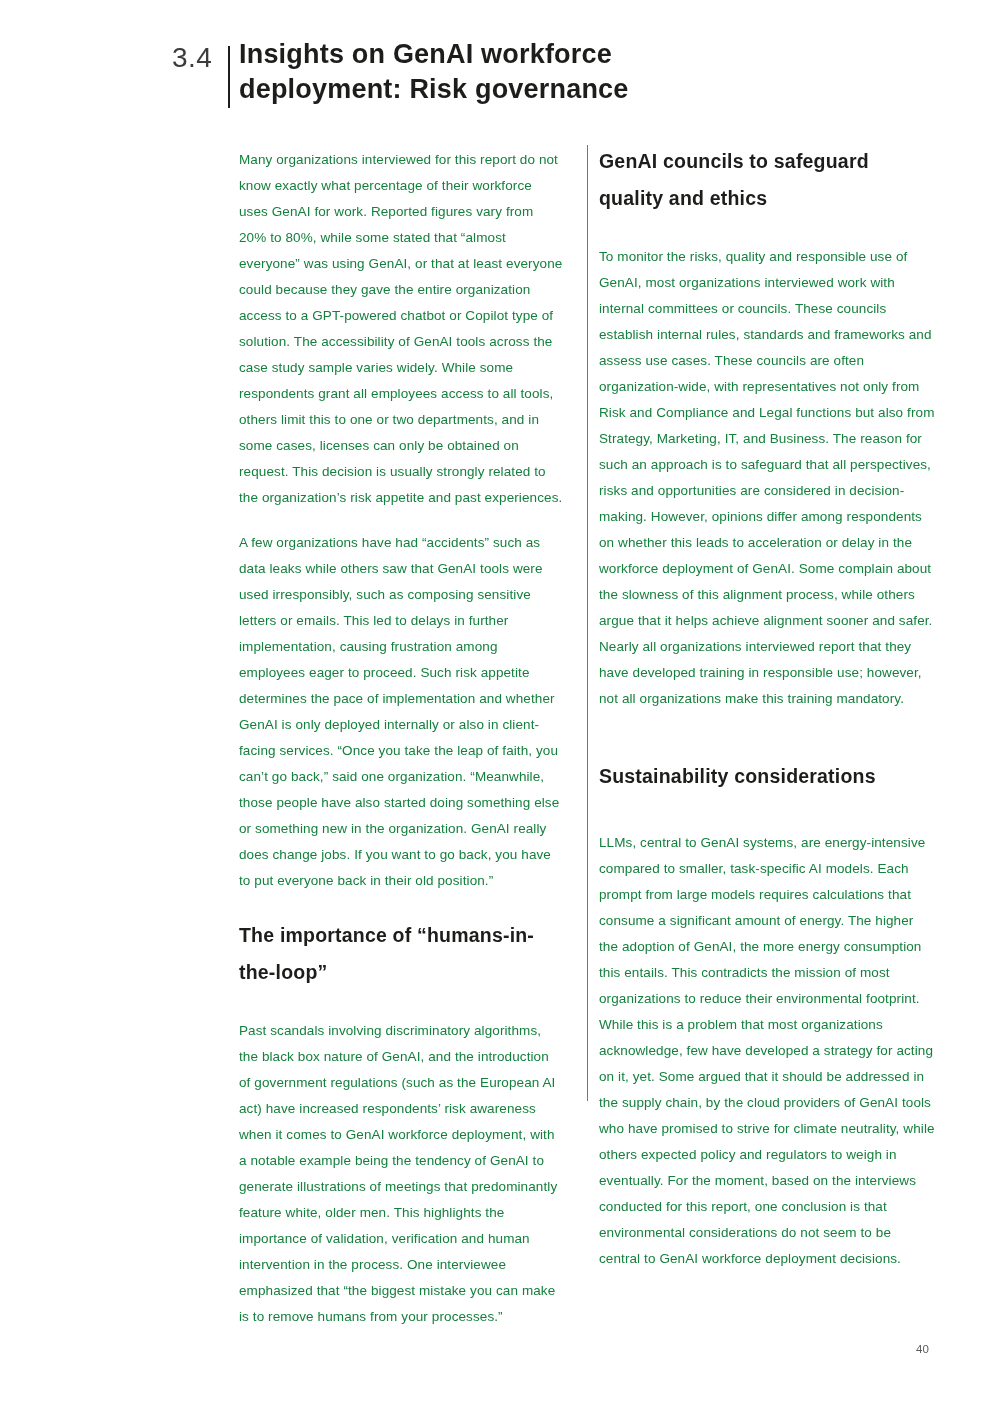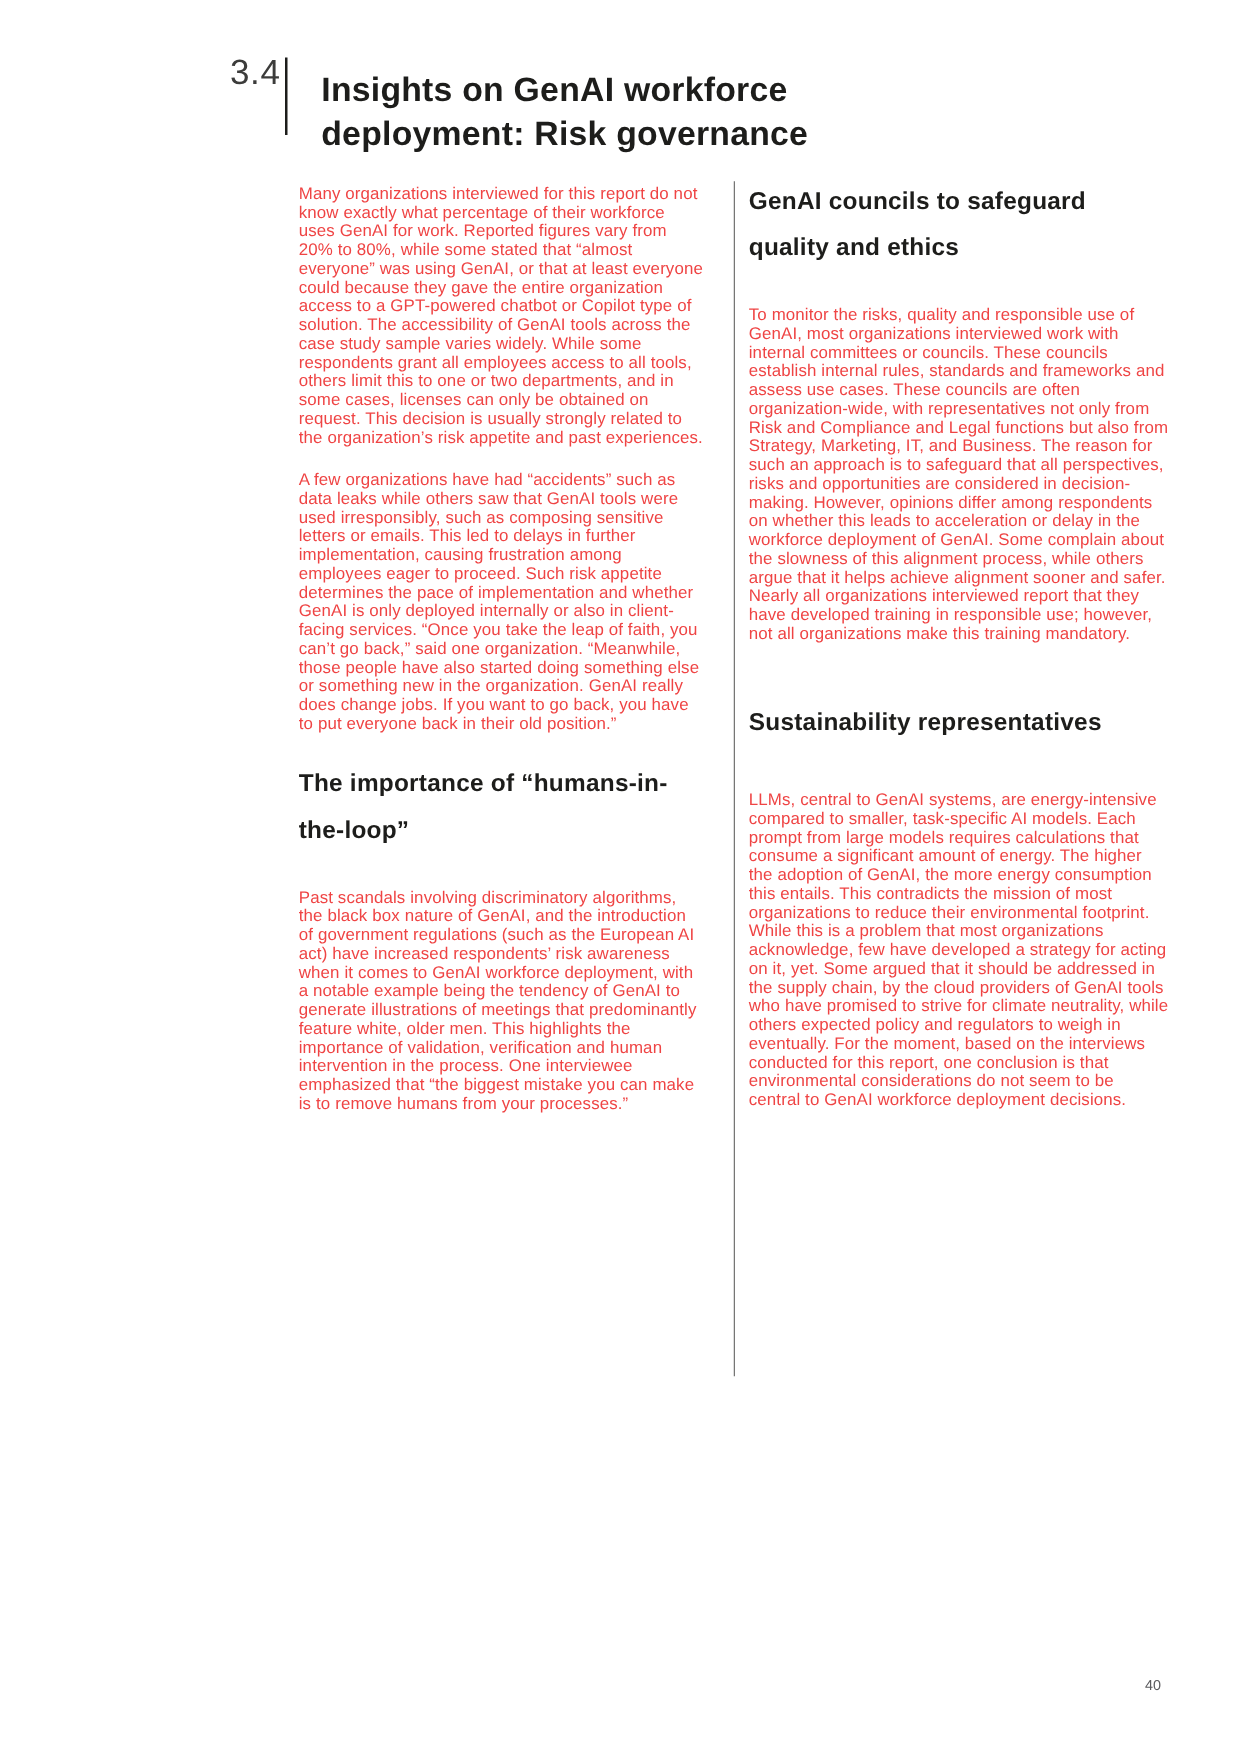--- a/index.html
+++ b/index.html
@@ -16,36 +16,35 @@
     overflow: hidden;
   }
   .section-number {
     position: absolute;
     left: 172px;
     top: 42px;
     font-size: 28px;
     font-weight: 400;
     color: #3c3c3b;
     letter-spacing: 0.5px;
-    margin-left: 12px;
   }
   .title-rule {
     position: absolute;
     left: 228px;
     top: 46px;
     width: 2px;
     height: 62px;
     background: #1d1d1b;
   }
   .page-title {
     position: absolute;
     left: 239px;
     top: 37px;
     width: 450px;
-    margin: 18px;
+    margin: 0;
     font-size: 27px;
     line-height: 35px;
     font-weight: 700;
     color: #1d1d1b;
     letter-spacing: 0.2px;
   }
   .col-divider {
     position: absolute;
     left: 587px;
     top: 145px;
@@ -62,22 +61,22 @@
     width: 324px;
   }
   .col.right {
     left: 599px;
     top: 143px;
     width: 336px;
   }
   .col p {
     margin: 0 0 19px 0;
     font-size: 13.5px;
-    line-height: 15px;
-    color: #ef4444;
+    line-height: 26px;
+    color: #15803d;
     letter-spacing: 0.1px;
   }
   .col h2 {
     margin: 0 0 27px 0;
     font-size: 19.5px;
     line-height: 37px;
     font-weight: 700;
     color: #1d1d1b;
     letter-spacing: 0.2px;
   }
@@ -113,19 +112,19 @@
   <div class="col left">
     <p>Many organizations interviewed for this report do not know exactly what percentage of their workforce uses GenAI for work. Reported figures vary from 20% to 80%, while some stated that “almost everyone” was using GenAI, or that at least everyone could because they gave the entire organization access to a GPT-powered chatbot or Copilot type of solution. The accessibility of GenAI tools across the case study sample varies widely. While some respondents grant all employees access to all tools, others limit this to one or two departments, and in some cases, licenses can only be obtained on request. This decision is usually strongly related to the organization’s risk appetite and past experiences.</p>
     <p>A few organizations have had “accidents” such as data leaks while others saw that GenAI tools were used irresponsibly, such as composing sensitive letters or emails. This led to delays in further implementation, causing frustration among employees eager to proceed. Such risk appetite determines the pace of implementation and whether GenAI is only deployed internally or also in client-facing services. “Once you take the leap of faith, you can’t go back,” said one organization. “Meanwhile, those people have also started doing something else or something new in the organization. GenAI really does change jobs. If you want to go back, you have to put everyone back in their old position.”</p>
     <h2>The importance of “humans-in-the-loop”</h2>
     <p>Past scandals involving discriminatory algorithms, the black box nature of GenAI, and the introduction of government regulations (such as the European AI act) have increased respondents’ risk awareness when it comes to GenAI workforce deployment, with a notable example being the tendency of GenAI to generate illustrations of meetings that predominantly feature white, older men. This highlights the importance of validation, verification and human intervention in the process. One interviewee emphasized that “the biggest mistake you can make is to remove humans from your processes.”</p>
   </div>
 
   <div class="col right">
     <h2>GenAI councils to safeguard quality and ethics</h2>
     <p>To monitor the risks, quality and responsible use of GenAI, most organizations interviewed work with internal committees or councils. These councils establish internal rules, standards and frameworks and assess use cases. These councils are often organization-wide, with representatives not only from Risk and Compliance and Legal functions but also from Strategy, Marketing, IT, and Business. The reason for such an approach is to safeguard that all perspectives, risks and opportunities are considered in decision-making. However, opinions differ among respondents on whether this leads to acceleration or delay in the workforce deployment of GenAI. Some complain about the slowness of this alignment process, while others argue that it helps achieve alignment sooner and safer. Nearly all organizations interviewed report that they have developed training in responsible use; however, not all organizations make this training mandatory.</p>
-    <h2 class="second">Sustainability representatives</h2>
+    <h2 class="second">Sustainability considerations</h2>
     <p>LLMs, central to GenAI systems, are energy-intensive compared to smaller, task-specific AI models. Each prompt from large models requires calculations that consume a significant amount of energy. The higher the adoption of GenAI, the more energy consumption this entails. This contradicts the mission of most organizations to reduce their environmental footprint. While this is a problem that most organizations acknowledge, few have developed a strategy for acting on it, yet. Some argued that it should be addressed in the supply chain, by the cloud providers of GenAI tools who have promised to strive for climate neutrality, while others expected policy and regulators to weigh in eventually. For the moment, based on the interviews conducted for this report, one conclusion is that environmental considerations do not seem to be central to GenAI workforce deployment decisions.</p>
   </div>
 
   <div class="page-number">40</div>
 
 </div>
 
 </body></html>

